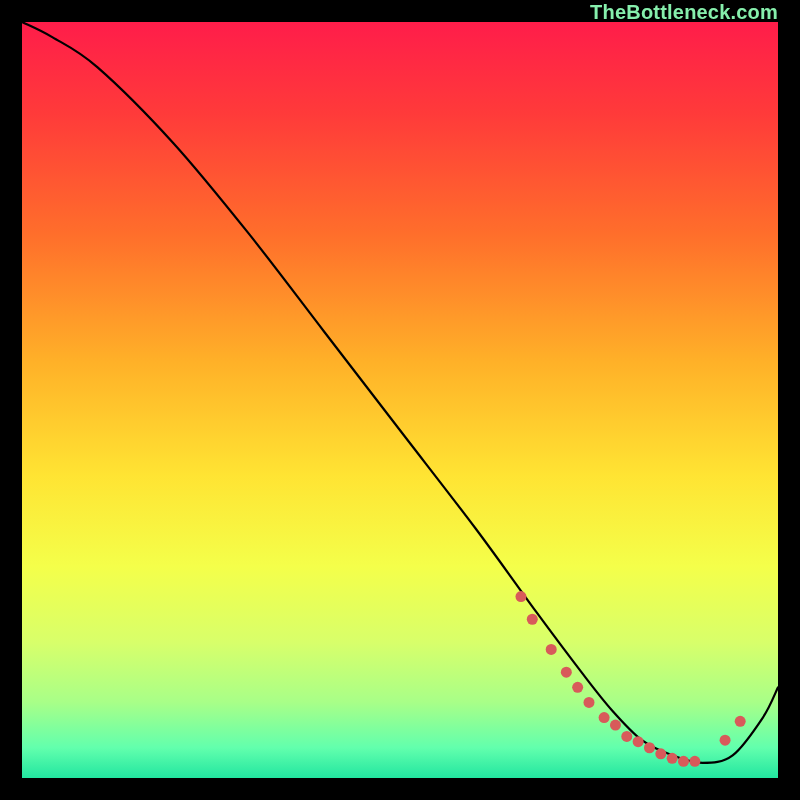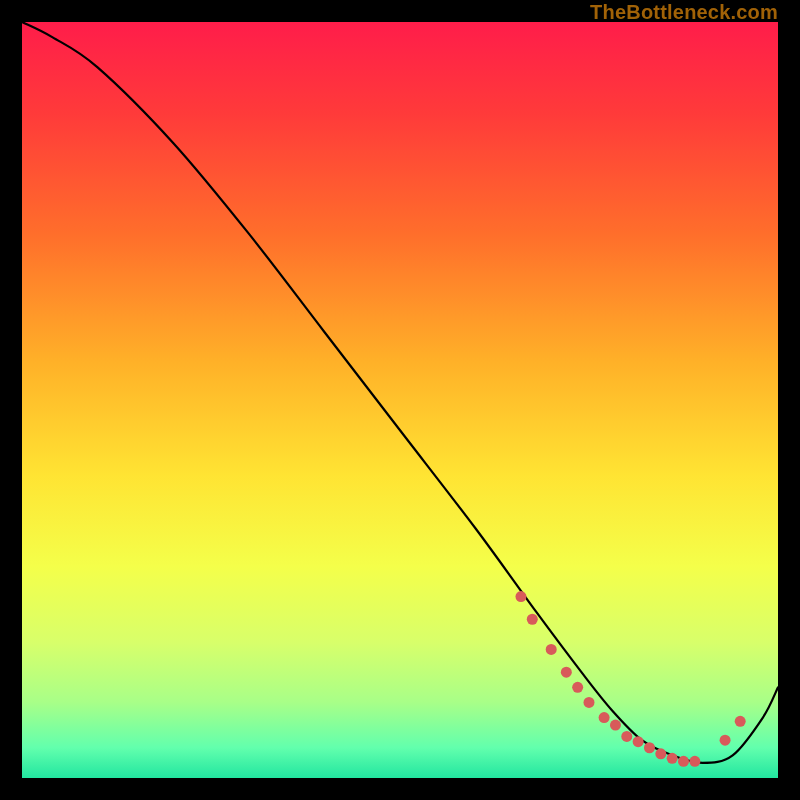--- a/index.html
+++ b/index.html
@@ -21,21 +21,21 @@
     left: 22px;
     top: 22px;
     width: 756px;
     height: 756px;
   }
   .watermark {
     position: absolute;
     top: 2px;
     right: 22px;
     font: 600 20px/1 "Helvetica Neue", Arial, sans-serif;
-    color: #a16207;
+    color: #86efac;
     letter-spacing: 0.2px;
     user-select: none;
   }
 </style>
 </head>
 <body>
 
 <div class="stage">
 
   <div class="watermark">TheBottleneck.com</div>

